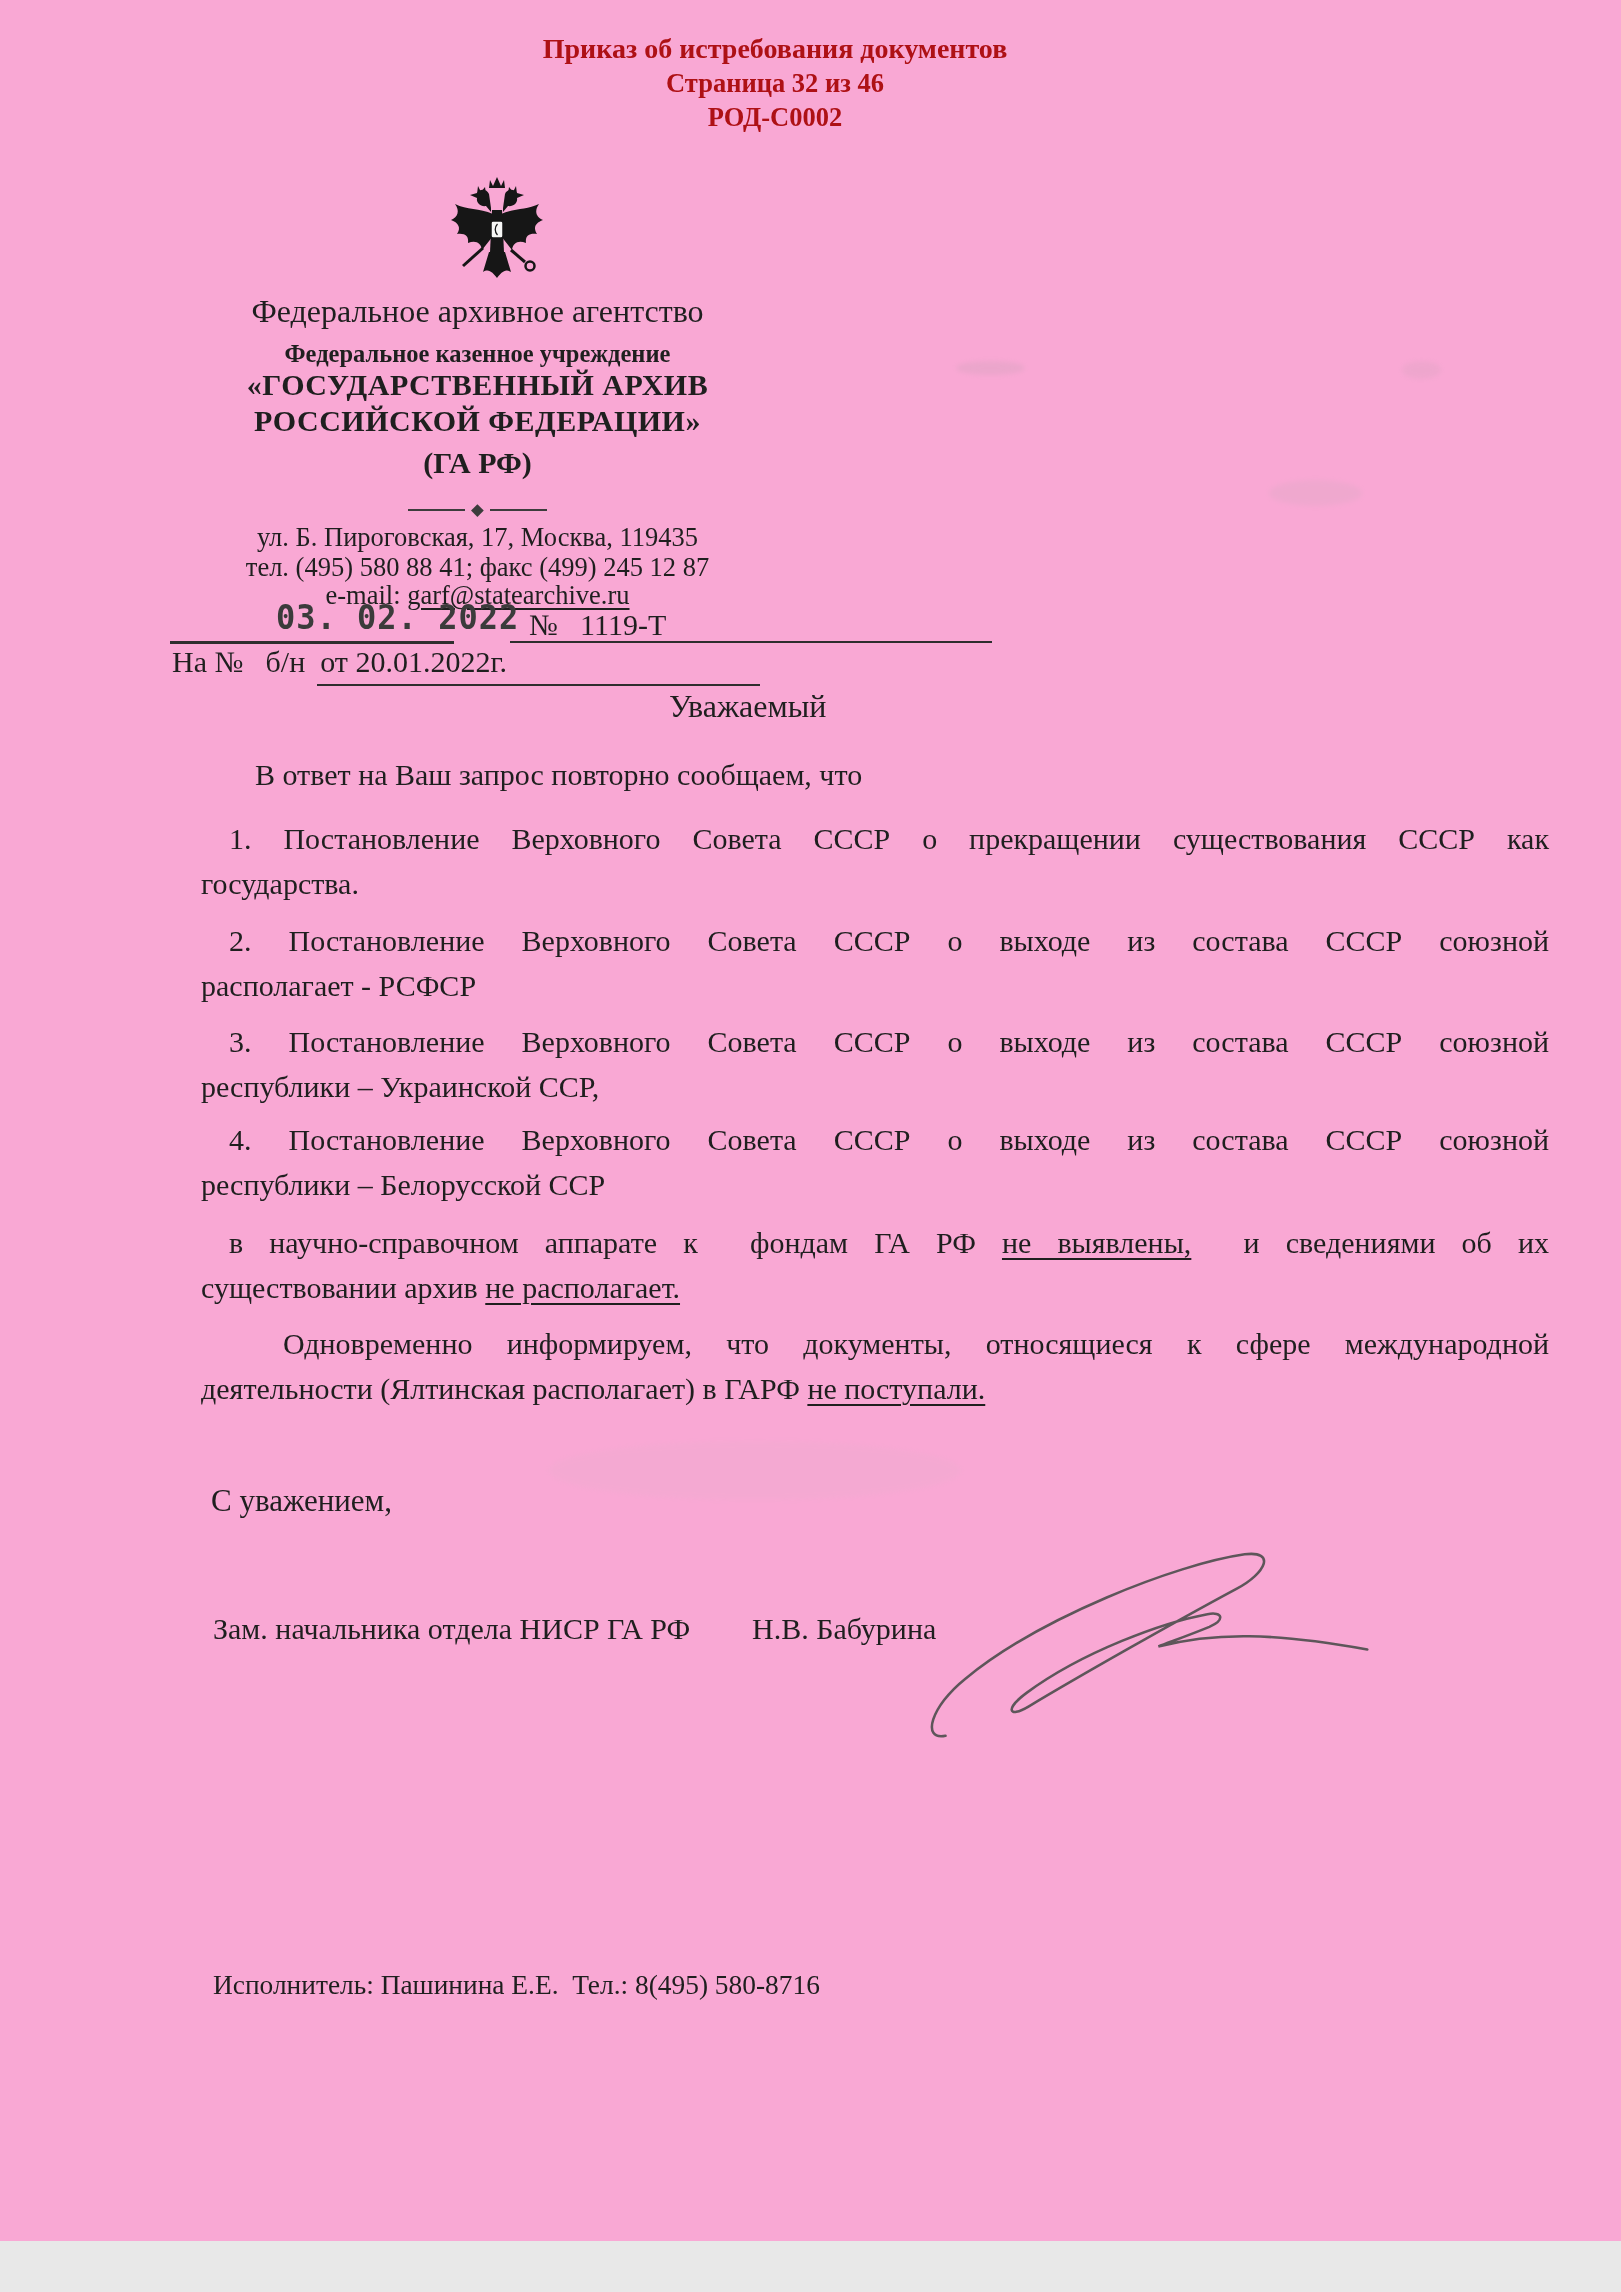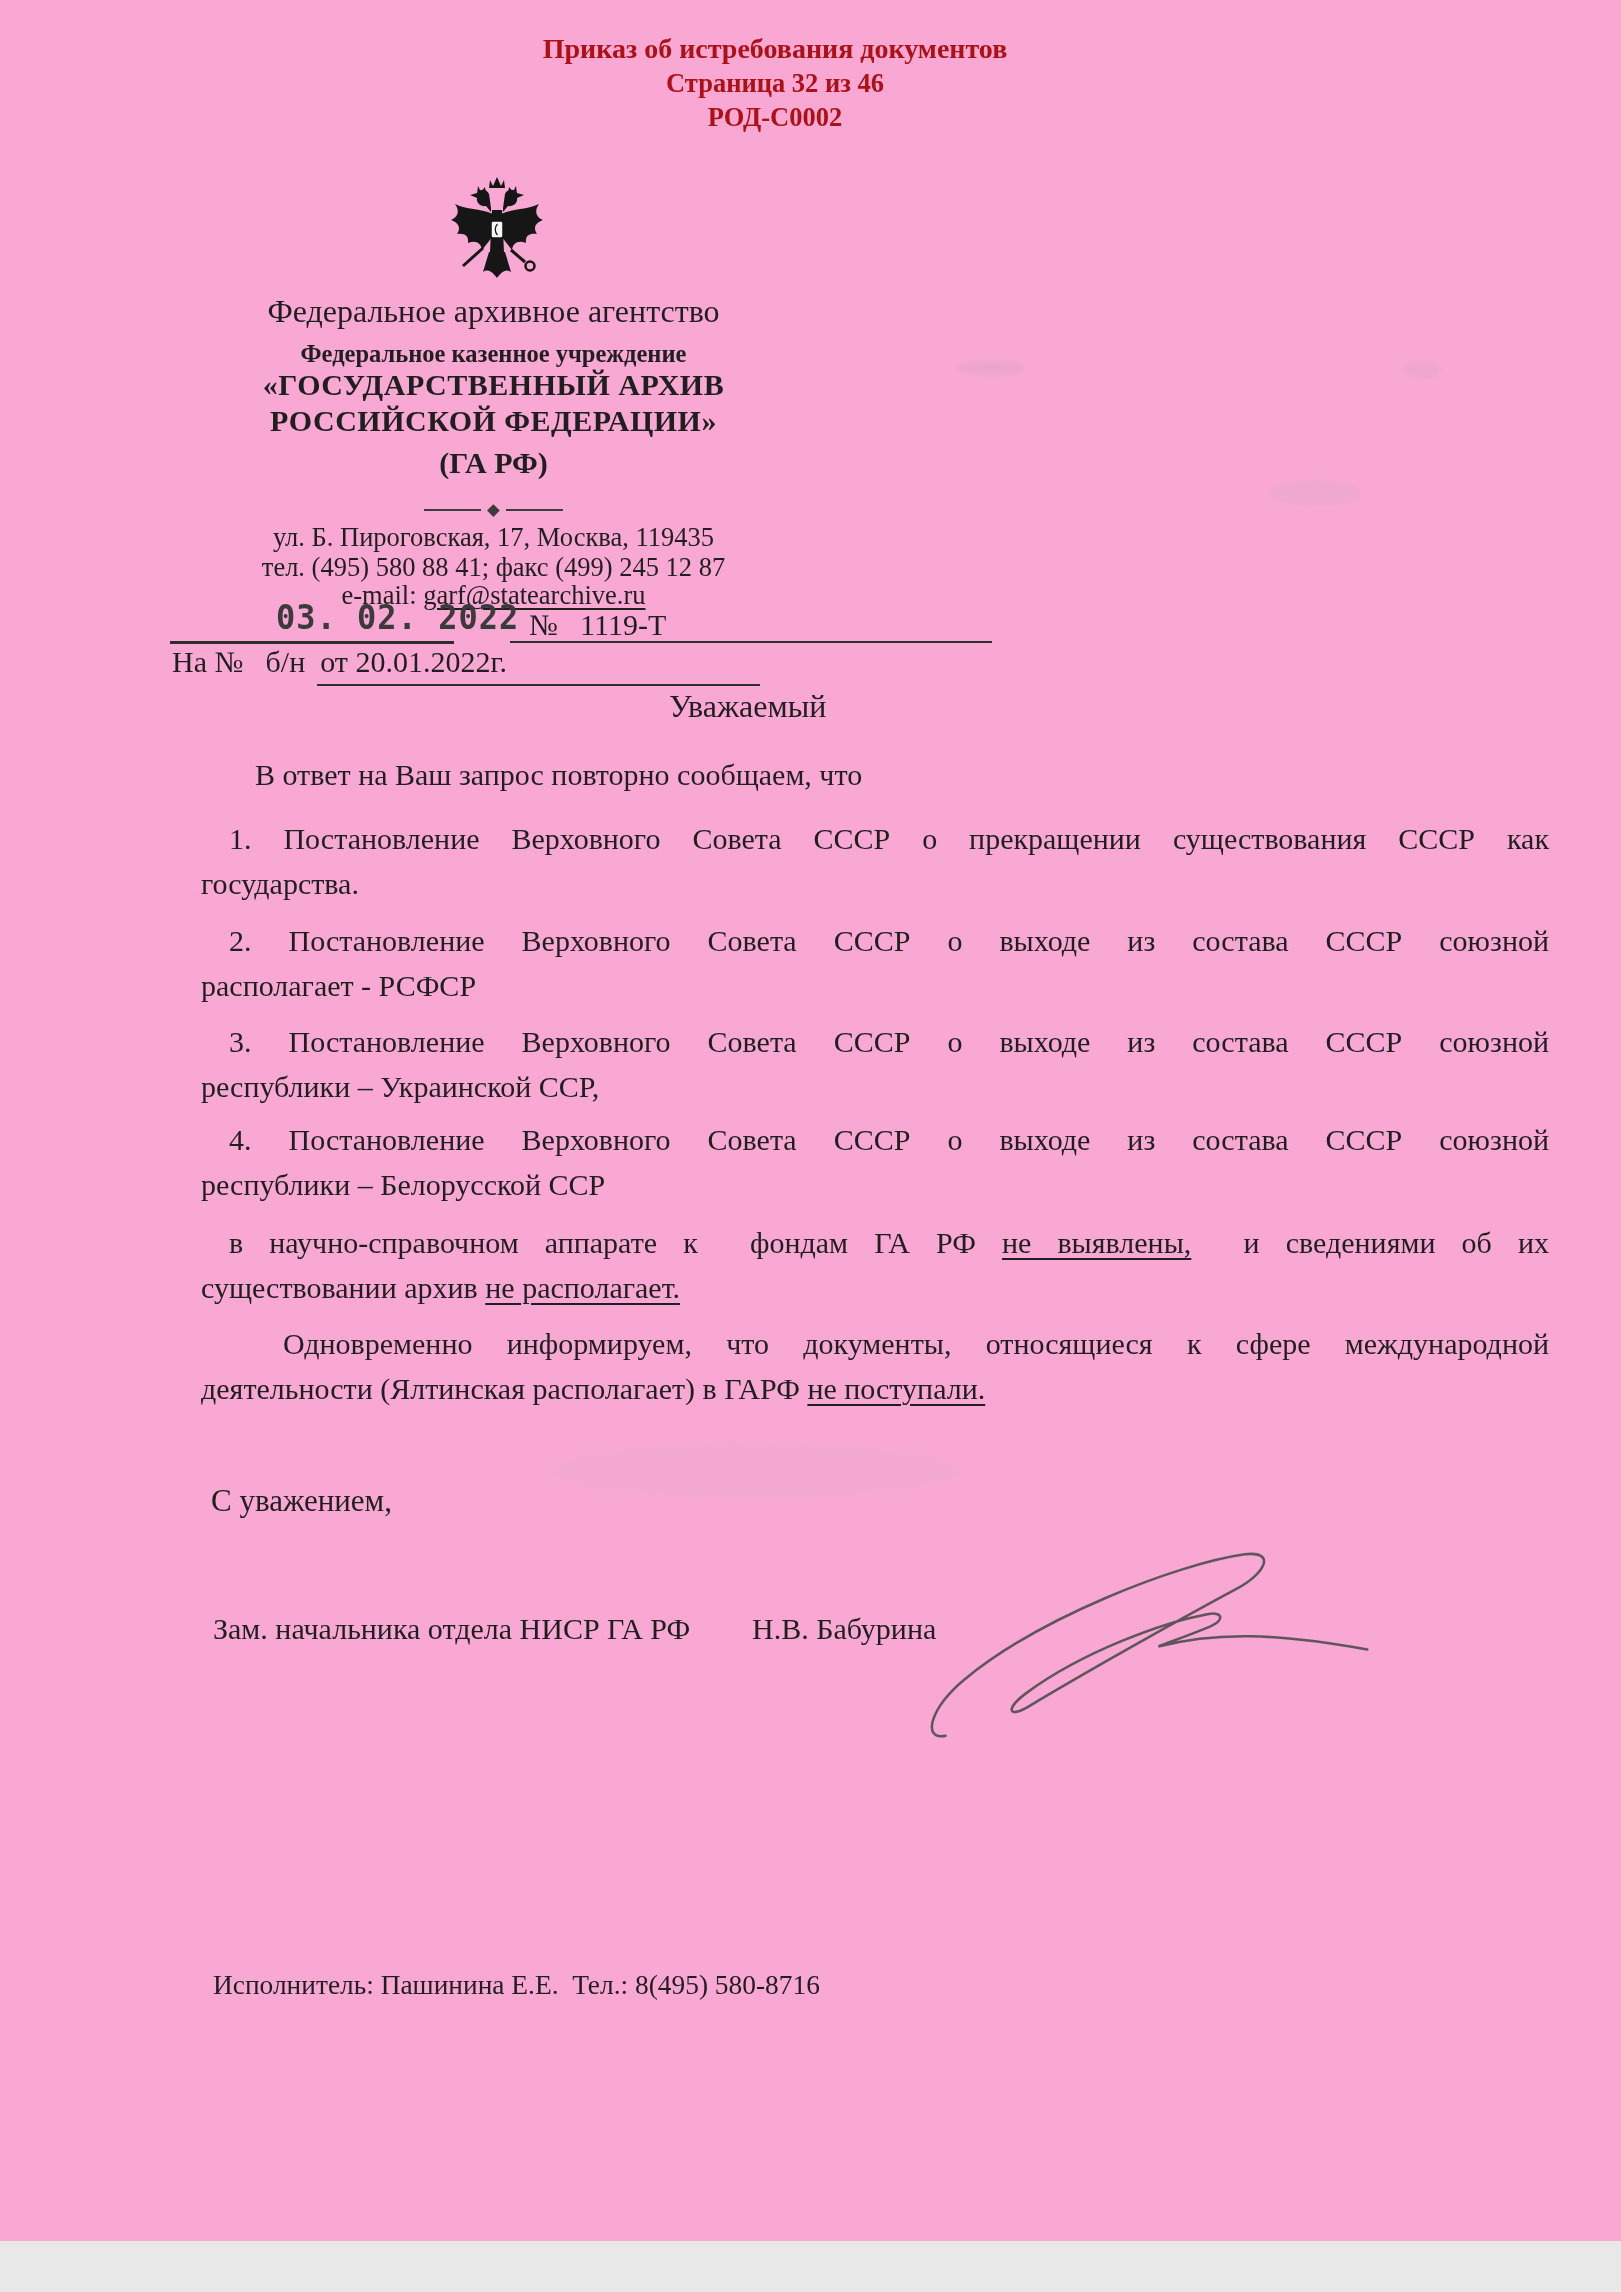--- a/index.html
+++ b/index.html
@@ -19,21 +19,21 @@
   .doc-header {
     left:285px; top:32px; width:980px;
     text-align:center;
     font-weight:bold;
     line-height:34px;
     font-size:26.5px;
   }
   .doc-header .t1 { font-size:28px; }
 
   
-  .lh-center { left:180px; width:627px; text-align:center; }
+  .lh-center { left:164px; width:627px; text-align:center; }
   .agency   { top:293px; font-size:32px; }
   .insttype { top:340px; font-size:24.5px; font-weight:bold; }
   .org1     { top:368px; font-size:30px; font-weight:bold; letter-spacing:0.5px; }
   .org2     { top:404px; font-size:30px; font-weight:bold; letter-spacing:0.5px; }
   .orgabbr  { top:446px; font-size:30px; font-weight:bold; }
   .ornament { top:506px; display:flex; align-items:center; justify-content:center; gap:7.8px; }
   .ornament .bar { width:57px; height:2px; background:#3c3c3c; }
   .ornament .diamond { width:8.8px; height:8.8px; background:#3c3c3c; transform:rotate(45deg); }
   .addr  { top:522px; font-size:26.5px; }
   .phone { top:552px; font-size:26.5px; }

